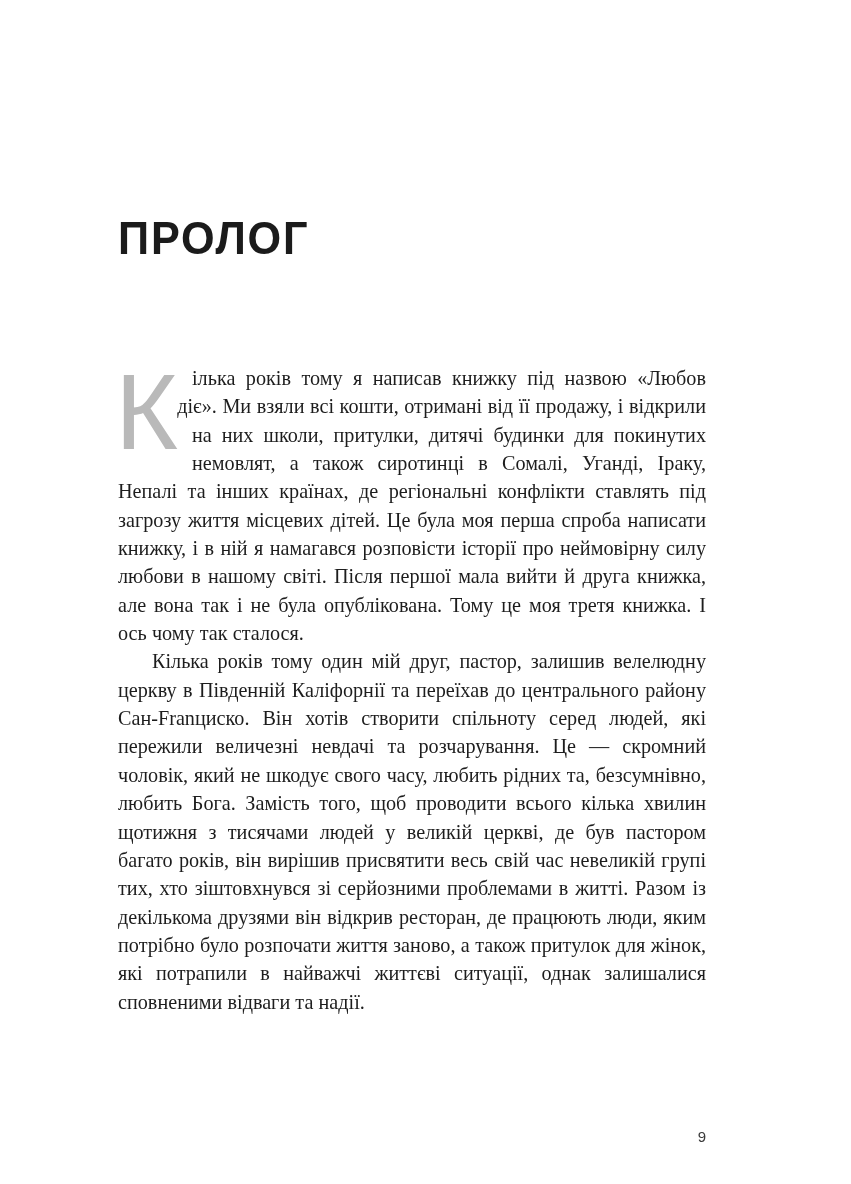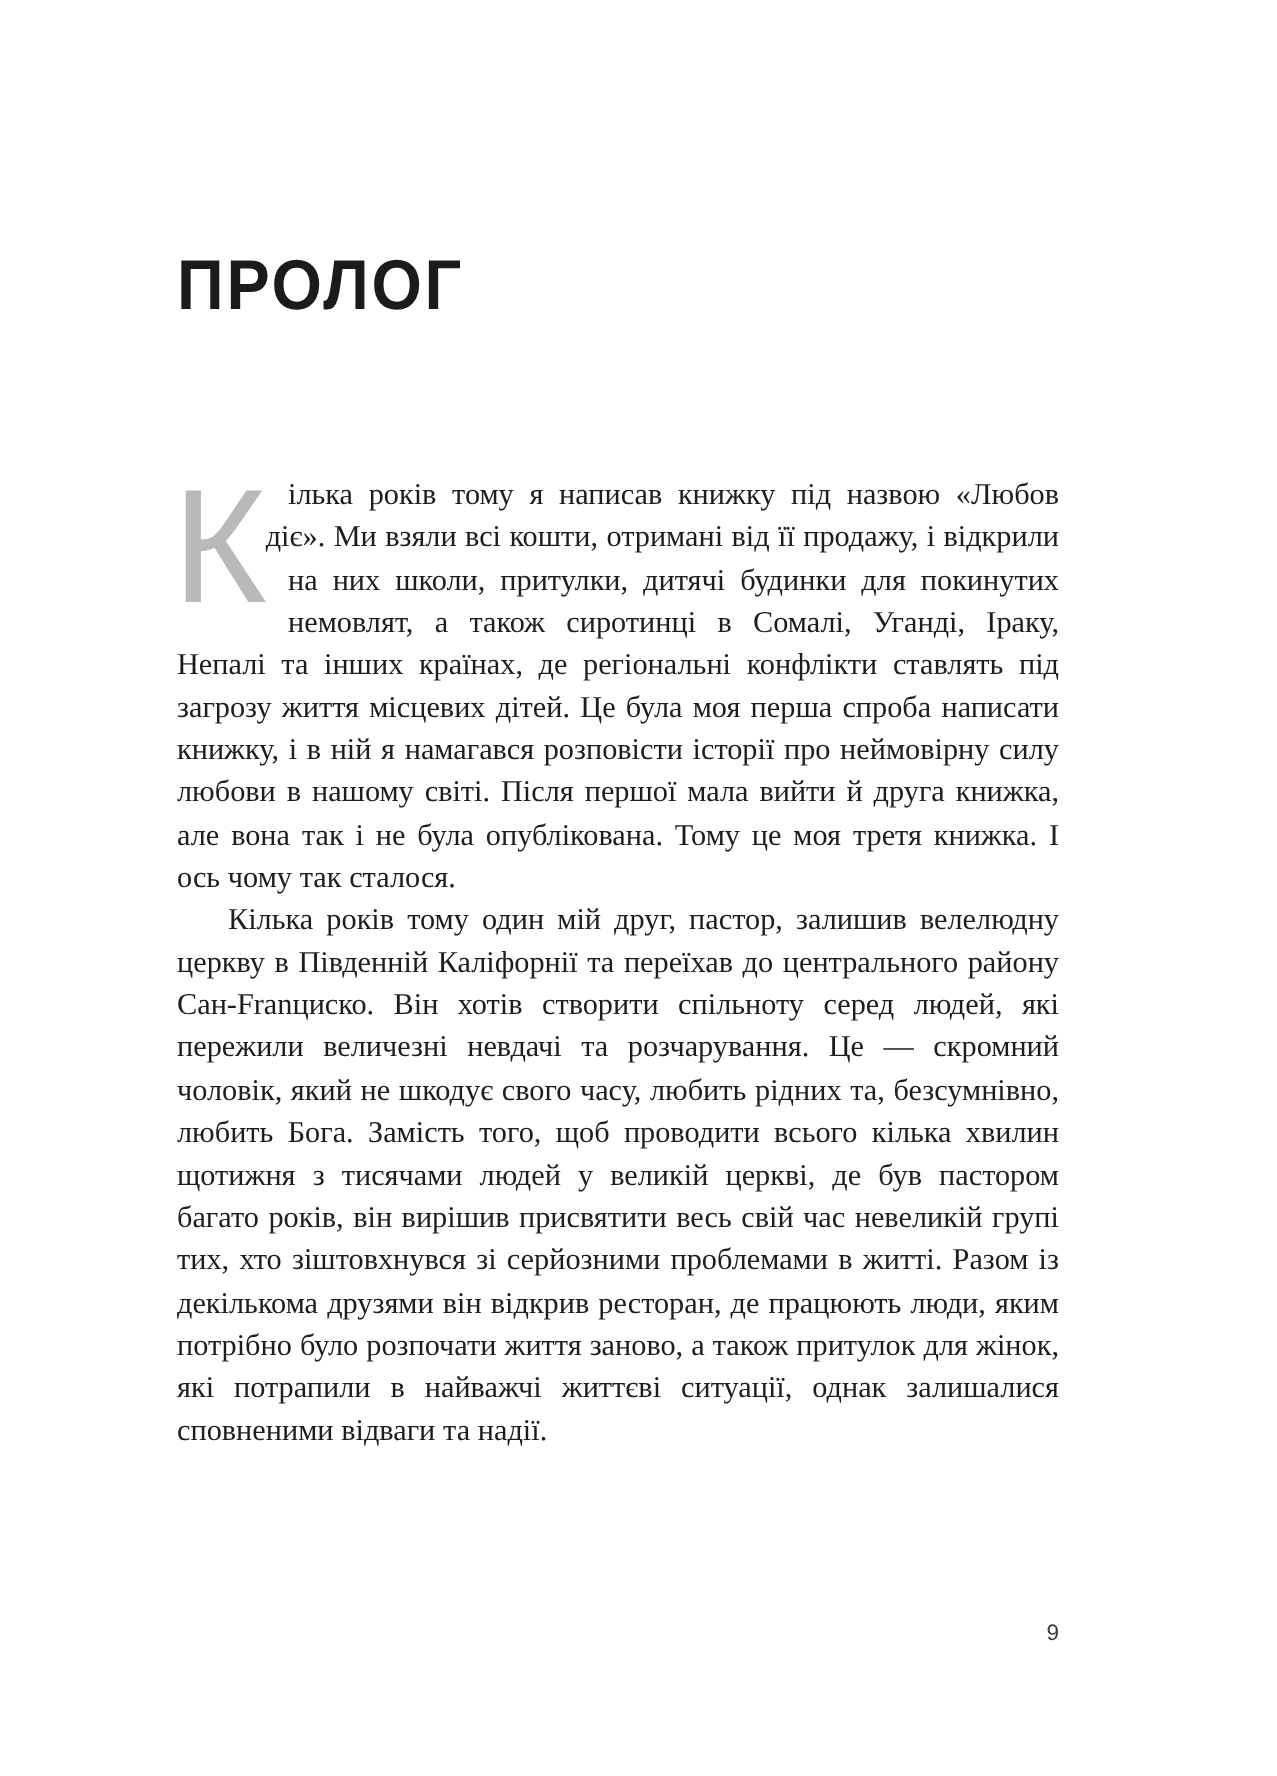--- a/index.html
+++ b/index.html
@@ -13,20 +13,21 @@
     position: relative;
     overflow: hidden;
     font-family: "Liberation Serif", "DejaVu Serif", serif;
     -webkit-font-smoothing: antialiased;
   }
 
   .page {
     position: absolute;
     inset: 0;
     background: #ffffff;
+    margin-top: 48px;
   }
 
   
   .chapter-title {
     position: absolute;
     left: 118px;
     top: 132px;
     font-family: "Liberation Sans", "DejaVu Sans", sans-serif;
     font-weight: 700;
     font-size: 47px;

